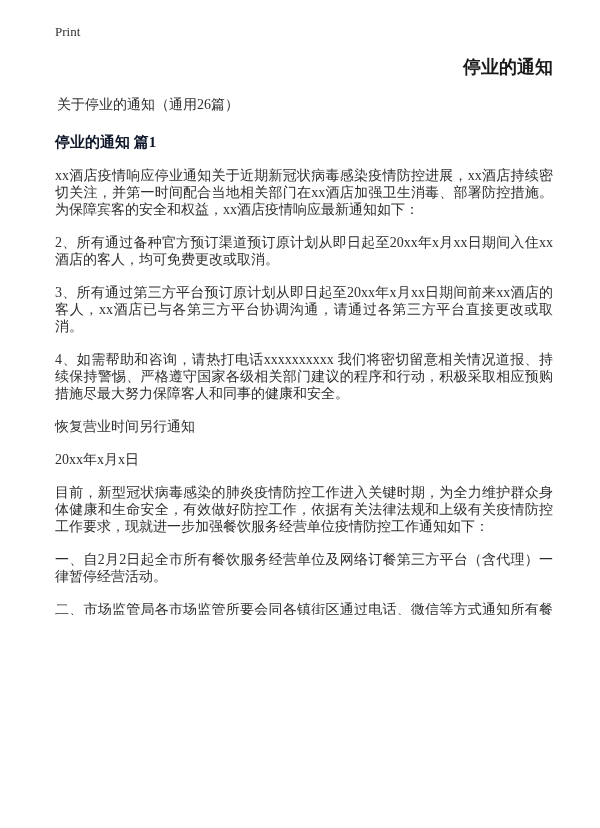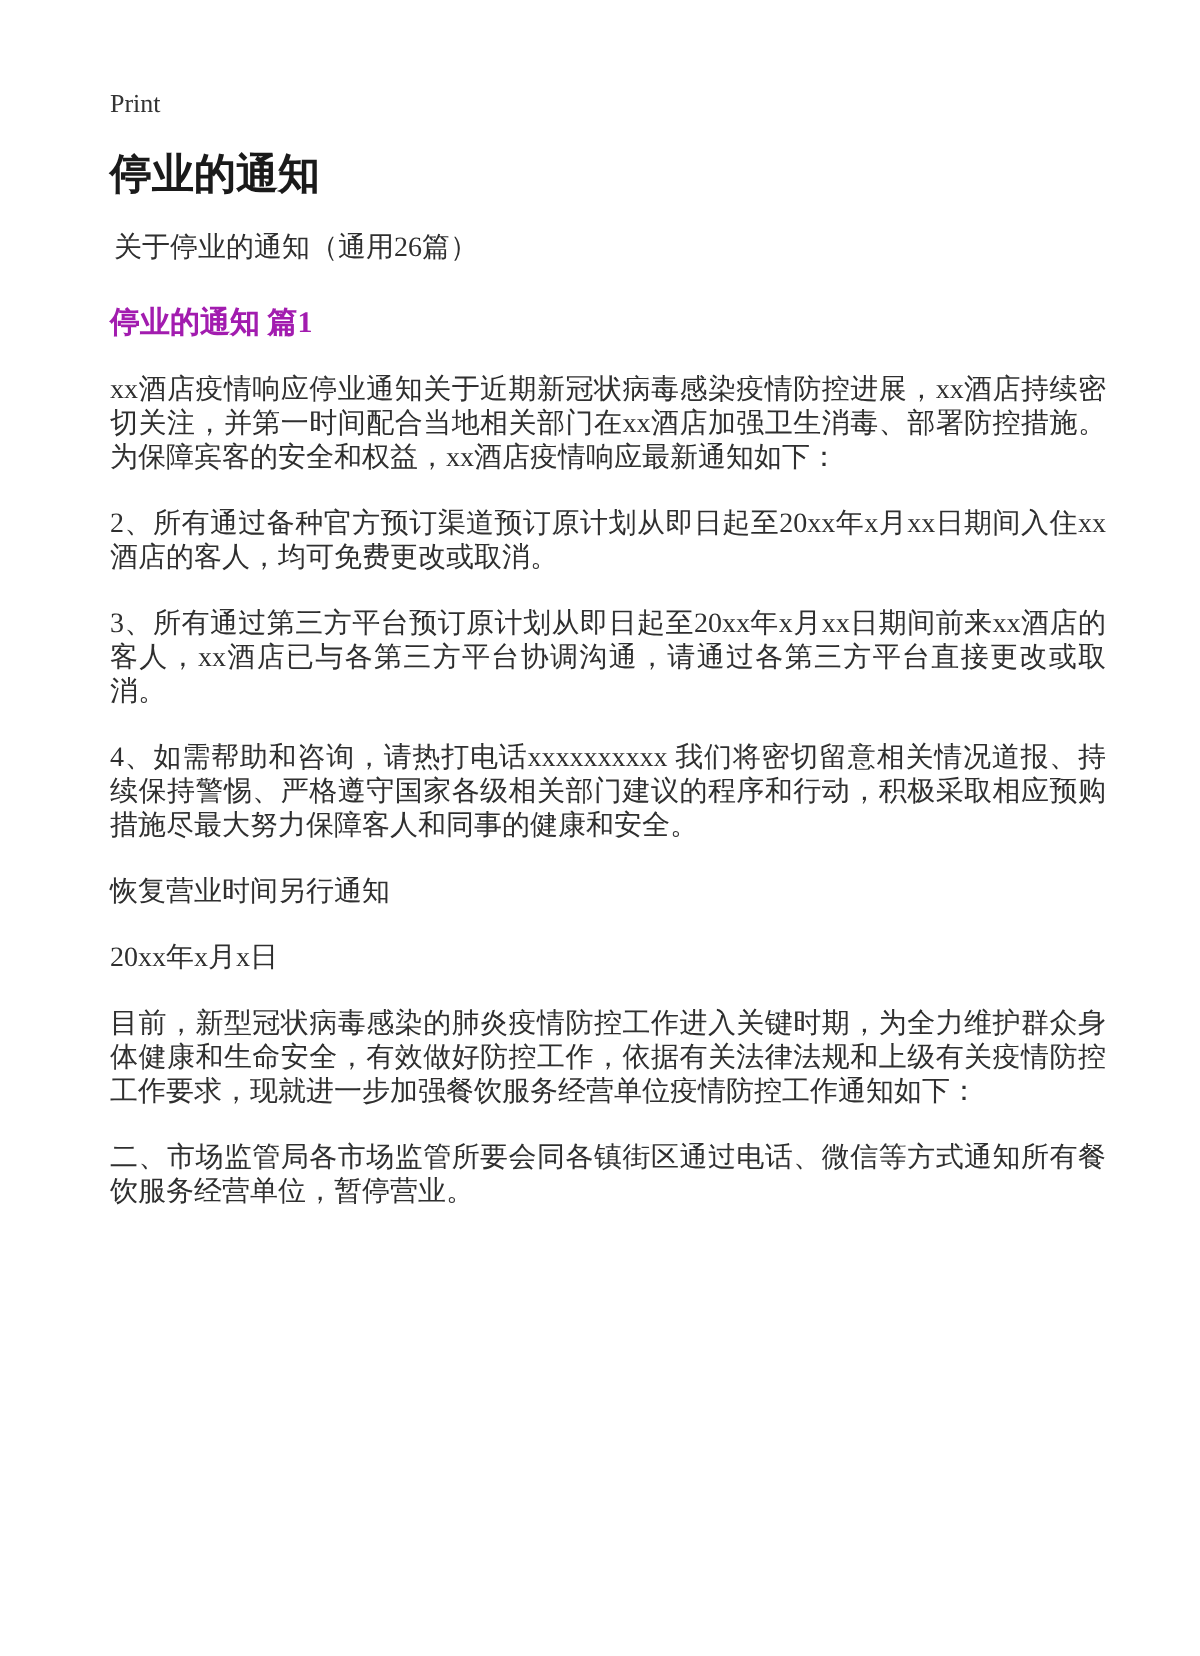--- a/index.html
+++ b/index.html
@@ -6,56 +6,56 @@
     margin: 0;
     padding: 0;
     background: #ffffff;
   }
   .page {
     position: relative;
     width: 600px;
     height: 615px;
     box-sizing: border-box;
     background: #ffffff;
-    padding: 44px 47px 30px 55px;
+    padding: 24px 47px 30px 55px;
     font-family: "Liberation Serif", "DejaVu Serif", serif;
     color: #2f2f2f;
     overflow: hidden;
   }
   .print-label {
     font-size: 13px;
     color: #333333;
     margin: 0 0 8px 0;
     line-height: 16px;
   }
   .doc-title {
-    font-size: 21px;
+    font-size: 18px;
     font-weight: bold;
     color: #1a1a1a;
-    text-align: left;
+    text-align: right;
     margin: 14px 0 16px 0;
     line-height: 26px;
     font-family: "Liberation Serif", "DejaVu Serif", serif;
   }
   .doc-subtitle {
     font-size: 14px;
     margin: 0 0 16px 2px;
     line-height: 17px;
   }
   .para {
     font-size: 14px;
     line-height: 17px;
     margin: 0 0 16px 0;
     text-align: justify;
     letter-spacing: 0px;
   }
   .section-heading {
     font-size: 15px;
     font-weight: bold;
-    color: #a21caf;
+    color: #0f172a;
     margin: 20px 0 16px 0;
     line-height: 18px;
   }
 </style>
 </head>
 <body>
 
 <div class="page">
 
   <p class="print-label">Print</p>
@@ -69,15 +69,16 @@
 
   <p class="para">xx酒店疫情响应停业通知关于近期新冠状病毒感染疫情防控进展，xx酒店持续密切关注，并第一时间配合当地相关部门在xx酒店加强卫生消毒、部署防控措施。为保障宾客的安全和权益，xx酒店疫情响应最新通知如下：</p>
   <p class="para">2、所有通过备种官方预订渠道预订原计划从即日起至20xx年x月xx日期间入住xx酒店的客人，均可免费更改或取消。</p>
   <p class="para">3、所有通过第三方平台预订原计划从即日起至20xx年x月xx日期间前来xx酒店的客人，xx酒店已与各第三方平台协调沟通，请通过各第三方平台直接更改或取消。</p>
   <p class="para">4、如需帮助和咨询，请热打电话xxxxxxxxxx 我们将密切留意相关情况道报、持续保持警惕、严格遵守国家各级相关部门建议的程序和行动，积极采取相应预购措施尽最大努力保障客人和同事的健康和安全。</p>
   <p class="para">恢复营业时间另行通知</p>
   <p class="para">20xx年x月x日</p>
 
 
   <p class="para">目前，新型冠状病毒感染的肺炎疫情防控工作进入关键时期，为全力维护群众身体健康和生命安全，有效做好防控工作，依据有关法律法规和上级有关疫情防控工作要求，现就进一步加强餐饮服务经营单位疫情防控工作通知如下：</p>
+  <p class="para">一、自2月2日起全市所有餐饮服务经营单位及网络订餐第三方平台（含代理）一律暂停经营活动。</p>
   <p class="para">二、市场监管局各市场监管所要会同各镇街区通过电话、微信等方式通知所有餐饮服务经营单位，暂停营业。</p>
 
 </div>
 
 </body></html>

